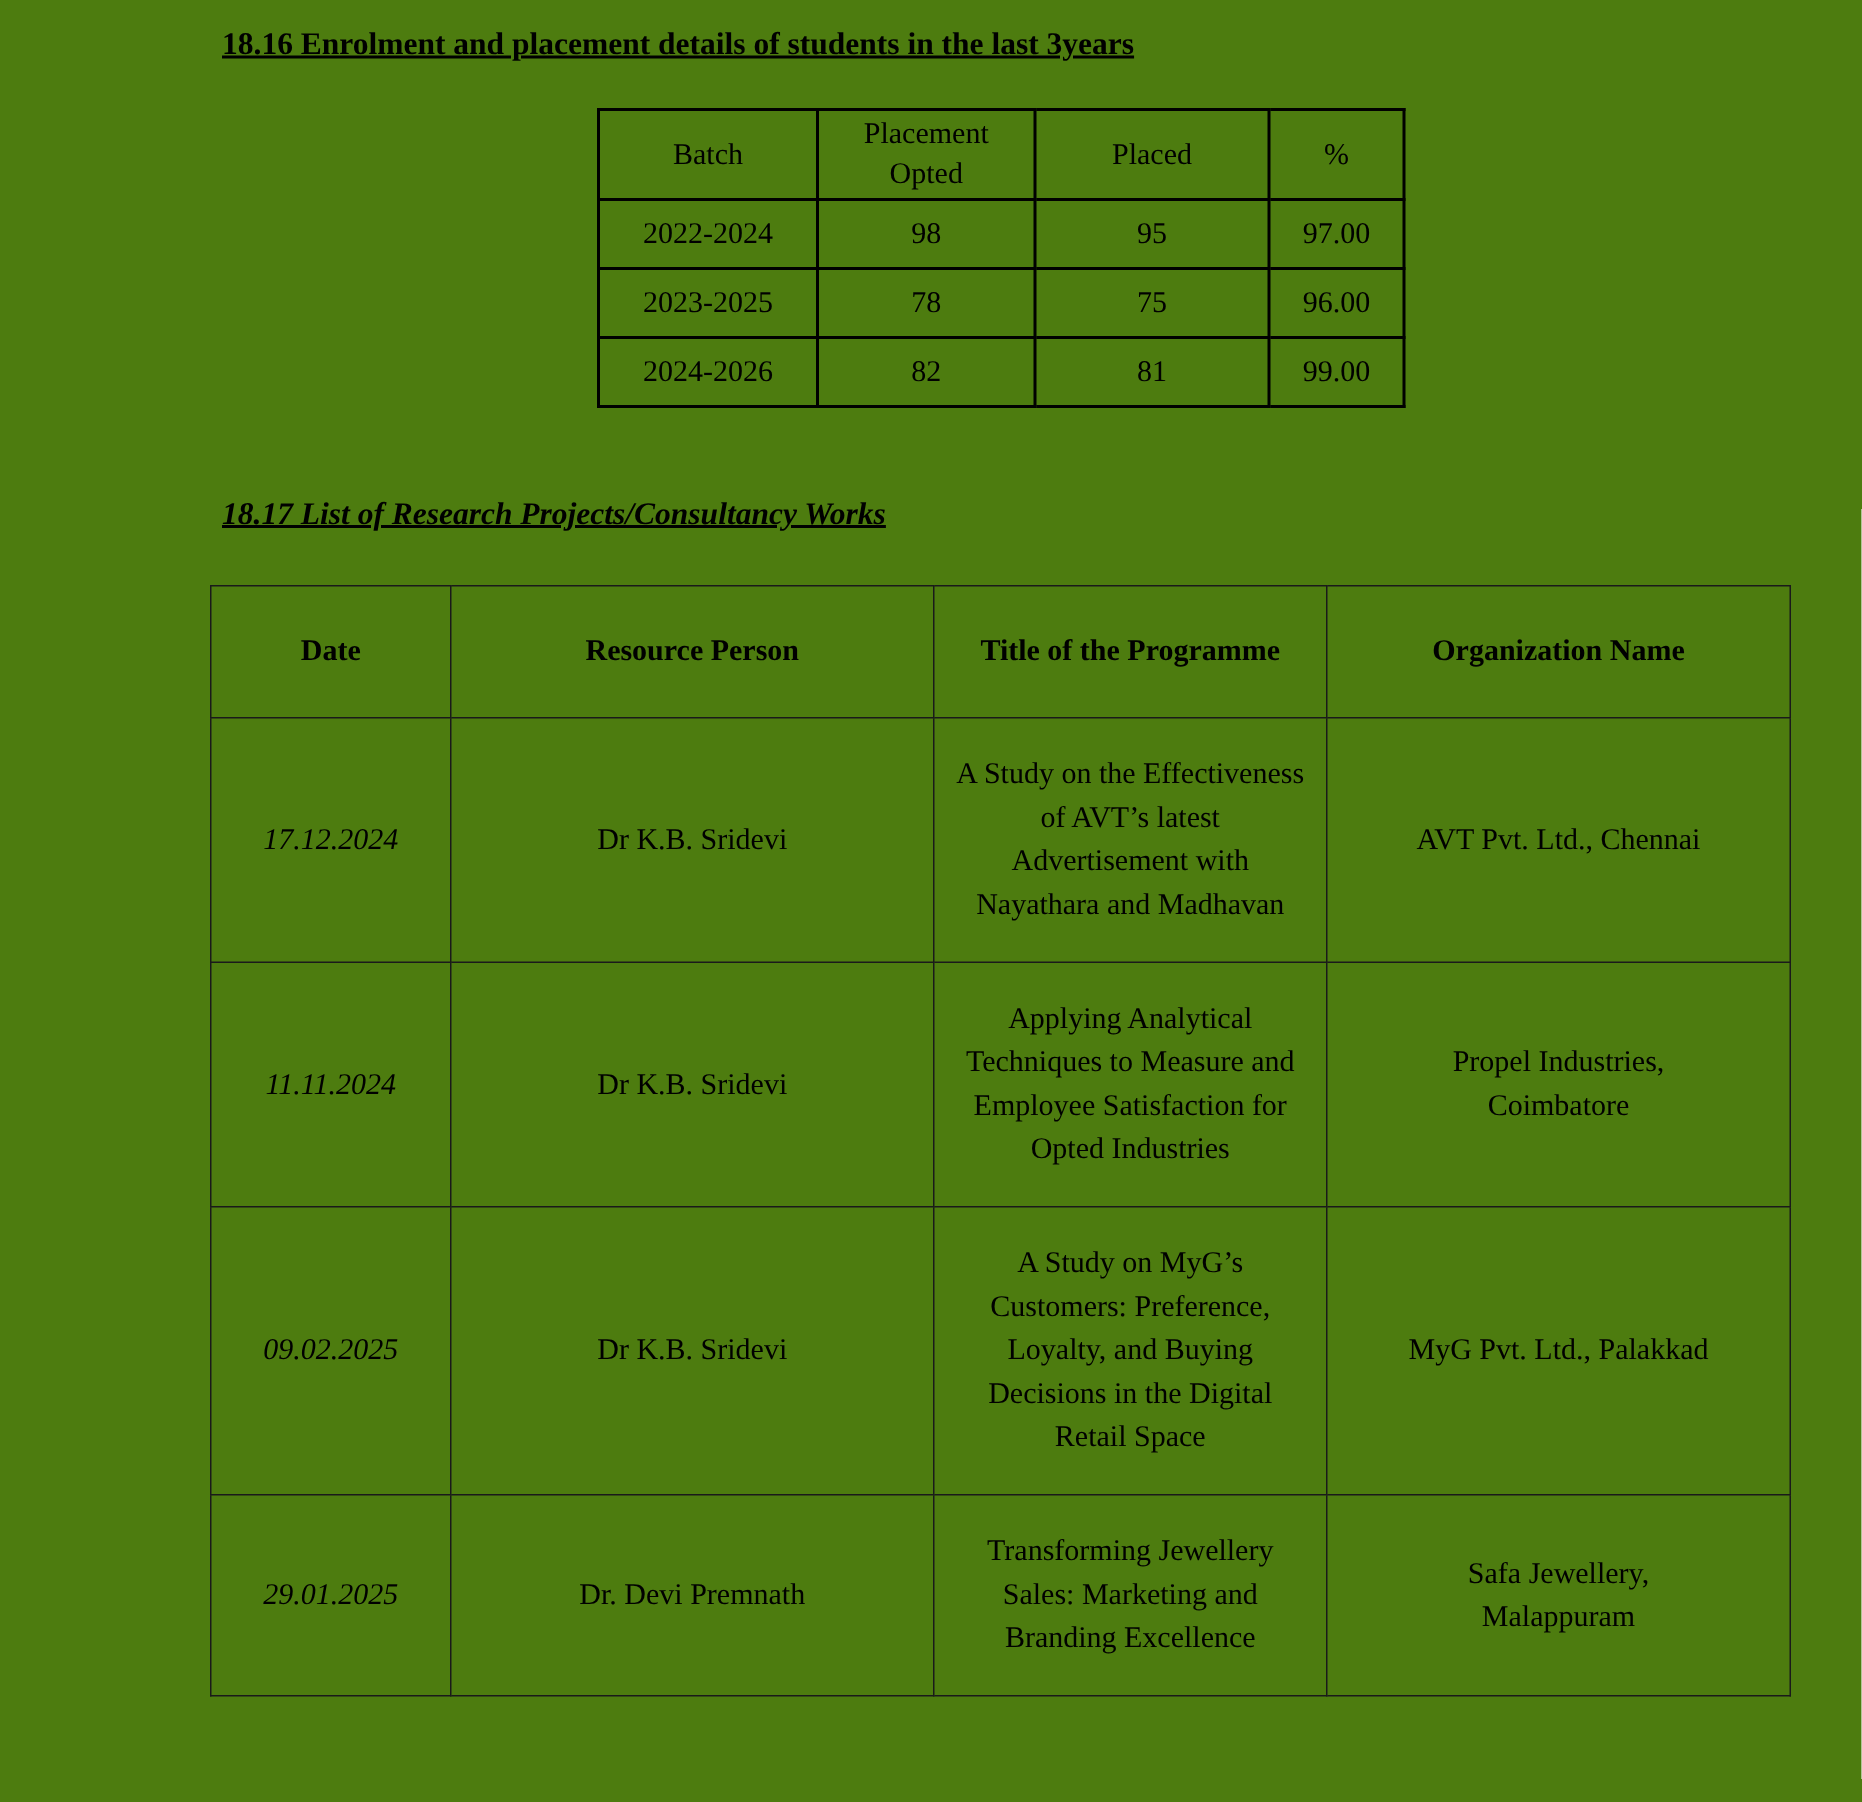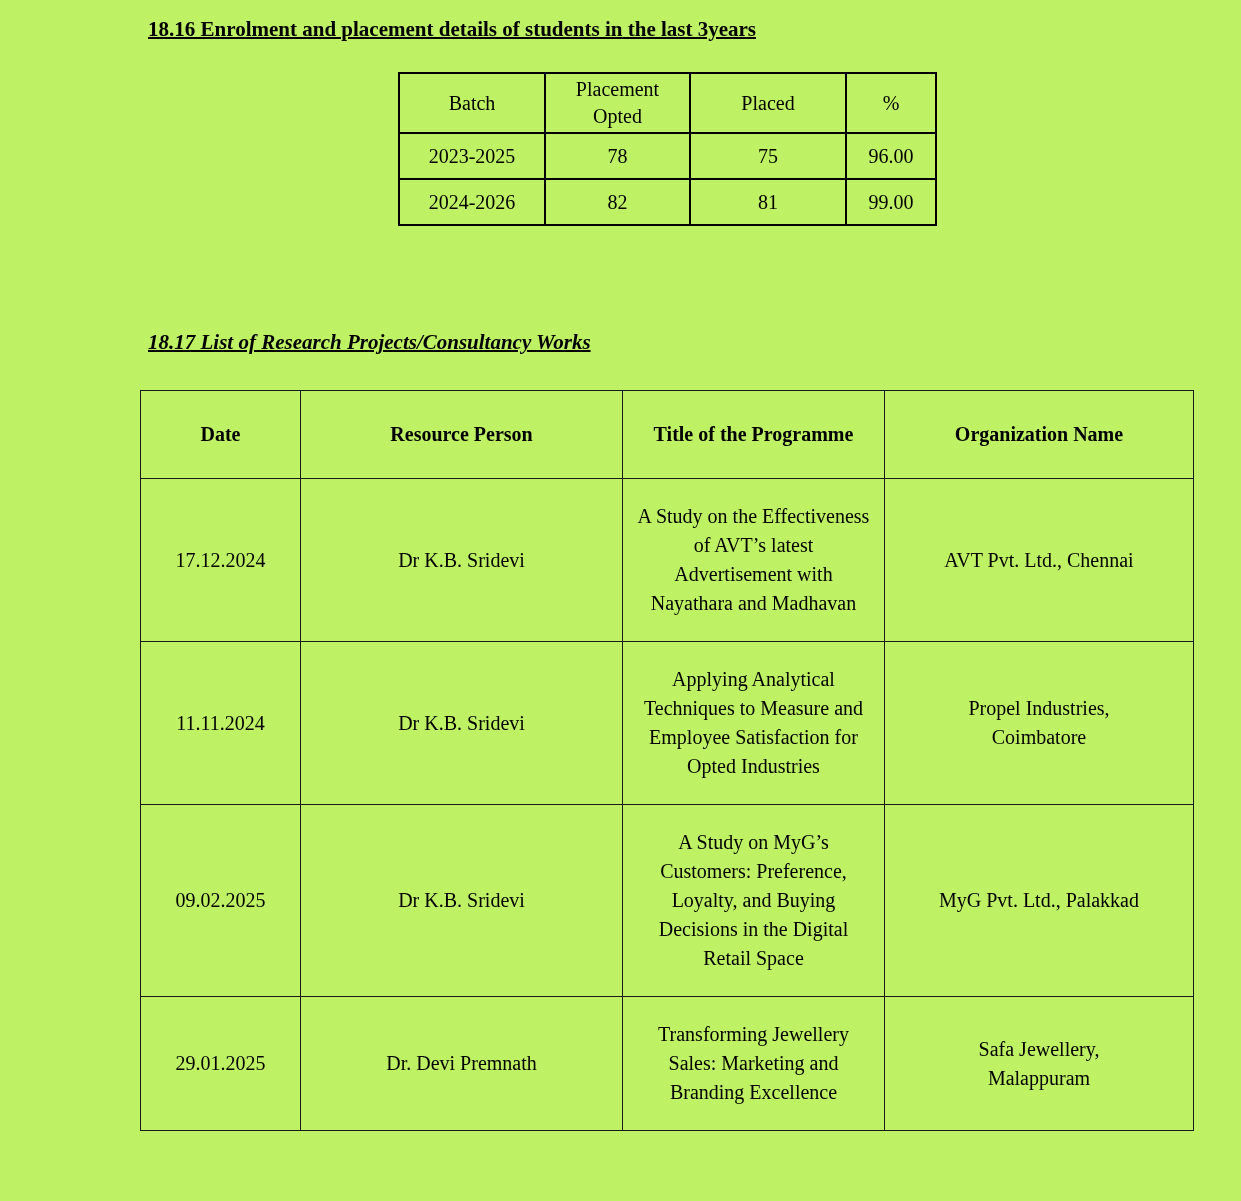--- a/index.html
+++ b/index.html
@@ -4,21 +4,21 @@
 <style>
   html, body {
     margin: 0;
     padding: 0;
     background: #ffffff;
   }
   .page {
     position: relative;
     width: 1241px;
     height: 1201px;
-    background: #bef264;
+    background: #4d7c0f;
     color: #000000;
     font-family: "Liberation Serif", serif;
     overflow: hidden;
   }
   .heading {
     position: absolute;
     font-size: 21px;
     font-weight: bold;
     text-decoration: underline;
     text-decoration-thickness: 2px;
@@ -62,21 +62,21 @@
   }
   .t2 th, .t2 td {
     border: 1px solid #1a1a1a;
     line-height: 1.45;
   }
   .t2 th {
     font-weight: bold;
     padding: 8px 22px;
   }
   .t2 td { padding: 23px 13px; }
-  .t2 td:nth-child(1) { padding: 8px 32px; }
+  .t2 td:nth-child(1) { padding: 8px 32px; font-style: italic; }
   .t2 td:nth-child(4) { padding: 8px 40px; }
   .t2 thead tr { height: 88px; }
   .t2 tbody tr:nth-child(1) { height: 159px; }
   .t2 tbody tr:nth-child(2) { height: 151px; }
   .t2 tbody tr:nth-child(3) { height: 162px; }
   .t2 tbody tr:nth-child(4) { height: 118px; }
   .t2 tbody tr:nth-child(5) { height: 90px; }
 </style>
 </head>
 <body>
@@ -94,20 +94,26 @@
     </colgroup>
     <thead>
       <tr>
         <th>Batch</th>
         <th>Placement Opted</th>
         <th>Placed</th>
         <th>%</th>
       </tr>
     </thead>
     <tbody>
+        <tr>
+          <td>2022-2024</td>
+          <td>98</td>
+          <td>95</td>
+          <td>97.00</td>
+        </tr>
         <tr>
           <td>2023-2025</td>
           <td>78</td>
           <td>75</td>
           <td>96.00</td>
         </tr>
         <tr>
           <td>2024-2026</td>
           <td>82</td>
           <td>81</td>

